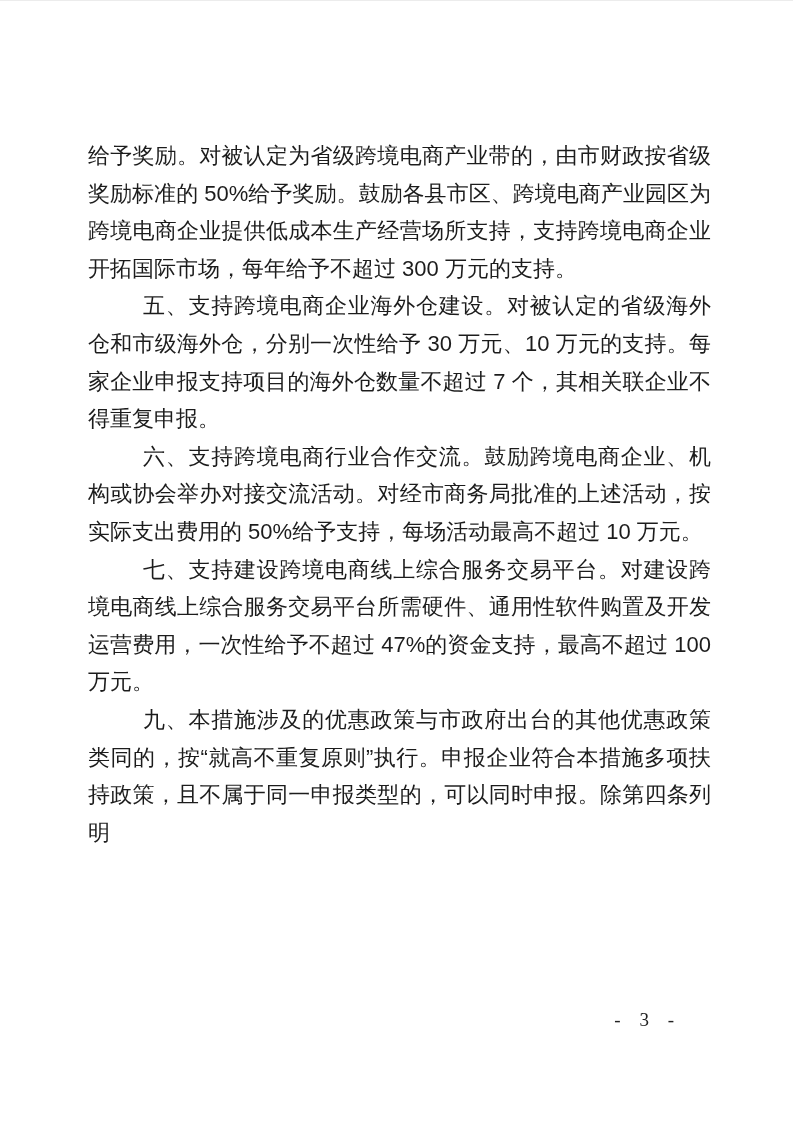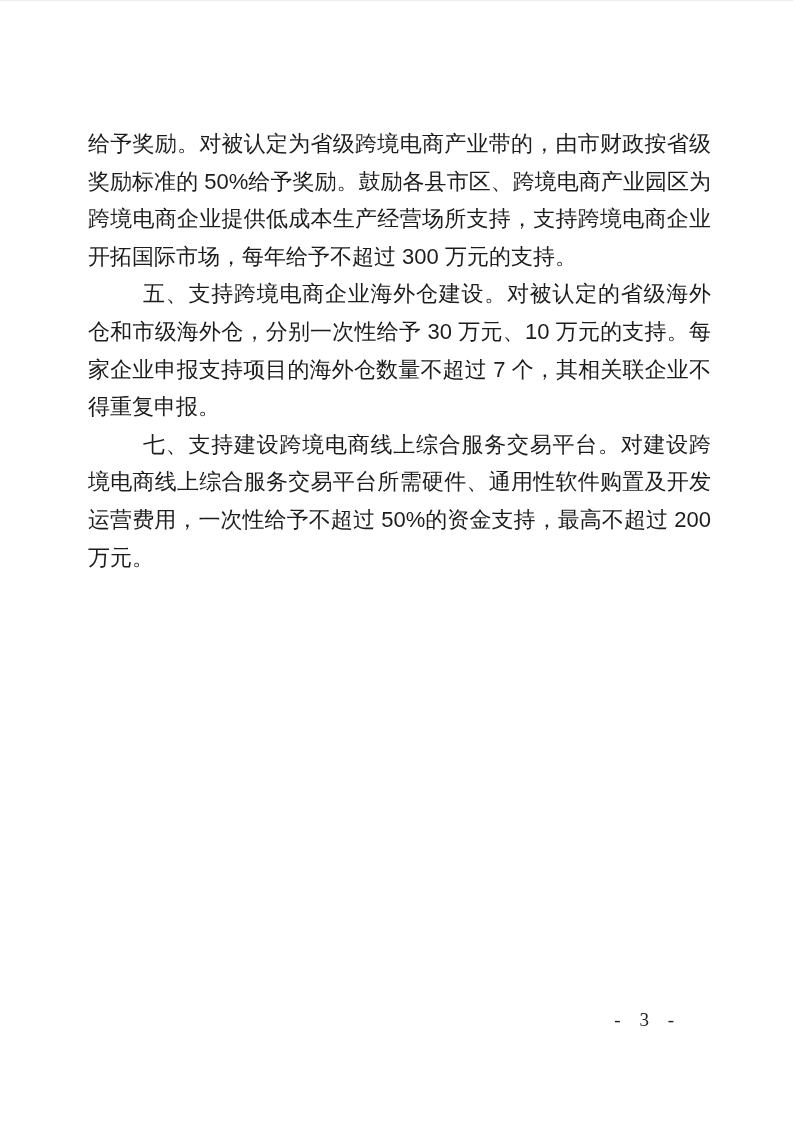--- a/index.html
+++ b/index.html
@@ -12,21 +12,21 @@
     width: 793px;
     height: 1122px;
     background: #ffffff;
     overflow: hidden;
     border-top: 1px solid #ececec;
     font-family: "Liberation Sans", "DejaVu Sans", sans-serif;
   }
   .content {
     position: absolute;
     left: 88px;
-    top: 124px;
+    top: 136px;
     width: 623px;
     color: #1c1c1c;
     font-size: 22px;
     line-height: 37.6px;
     text-align: justify;
     text-justify: inter-ideograph;
   }
   .content p {
     margin: 0;
     padding: 0;
@@ -46,18 +46,20 @@
   }
 </style>
 </head>
 <body>
 
 <div class="page">
 
   <div class="content">
     <p class="para">给予奖励。对被认定为省级跨境电商产业带的，由市财政按省级奖励标准的 50%给予奖励。鼓励各县市区、跨境电商产业园区为跨境电商企业提供低成本生产经营场所支持，支持跨境电商企业开拓国际市场，每年给予不超过 300 万元的支持。</p>
     <p class="para indent">五、支持跨境电商企业海外仓建设。对被认定的省级海外仓和市级海外仓，分别一次性给予 30 万元、10 万元的支持。每家企业申报支持项目的海外仓数量不超过 7 个，其相关联企业不得重复申报。</p>
-    <p class="para indent">七、支持建设跨境电商线上综合服务交易平台。对建设跨境电商线上综合服务交易平台所需硬件、通用性软件购置及开发运营费用，一次性给予不超过 50%的资金支持，最高不超过 200 万元。</p>
+    <p class="para indent">六、支持跨境电商行业合作交流。鼓励跨境电商企业、机构或协会举办对接交流活动。对经市商务局批准的上述活动，按实际支出费用的 50%给予支持，每场活动最高不超过 10 万元。</p>
+    <p class="para indent">七、支持建设跨境电商线上综合服务交易平台。对建设跨境电商线上综合服务交易平台所需硬件、通用性软件购置及开发运营费用，一次性给予不超过 47%的资金支持，最高不超过 100 万元。</p>
+    <p class="para indent">九、本措施涉及的优惠政策与市政府出台的其他优惠政策类同的，按“就高不重复原则”执行。申报企业符合本措施多项扶持政策，且不属于同一申报类型的，可以同时申报。除第四条列明</p>
   </div>
 
   <div class="page-number">- 3 -</div>
 
 </div>
 
 </body></html>

